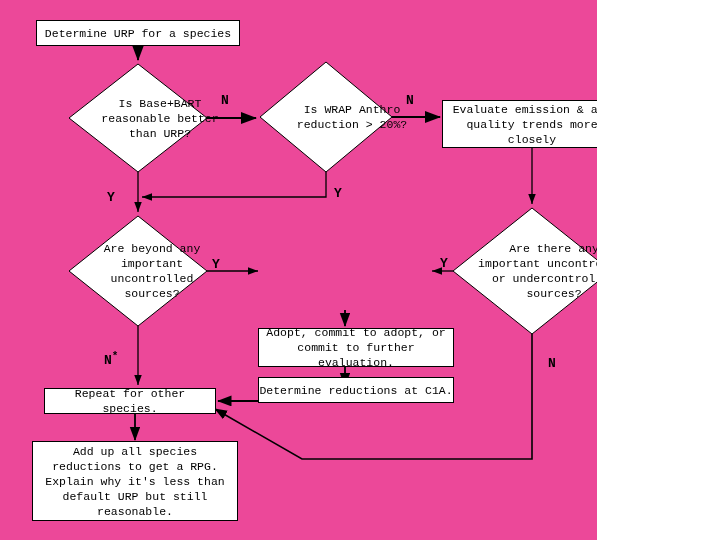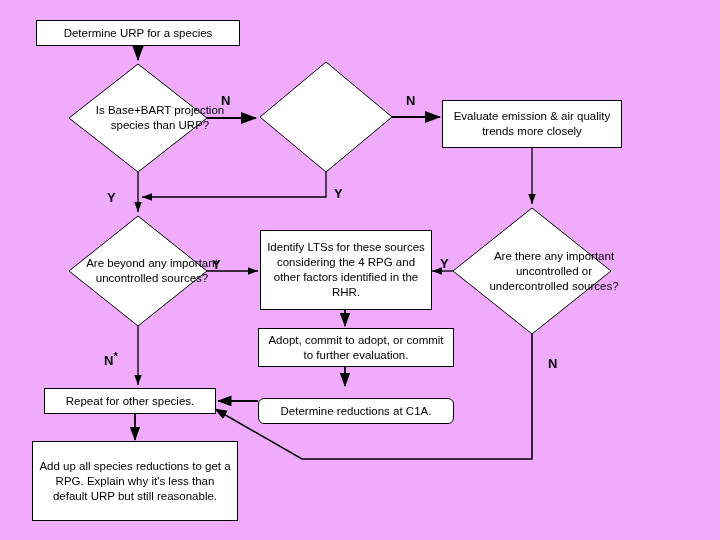--- a/index.html
+++ b/index.html
@@ -2,24 +2,24 @@
 <html><head>
 <meta charset="utf-8">
 <style>
   html, body {
     margin: 0;
     padding: 0;
     background: #ffffff;
   }
   #canvas {
     position: relative;
-    width: 720px;
+    width: 597px;
     height: 540px;
-    background: #f0abfc;
-    font-family: Liberation Sans, sans-serif;
+    background: #ec4899;
+    font-family: Liberation Mono, monospace;
     overflow: hidden;
   }
   svg.lines {
     position: absolute;
     top: 0; left: 0;
     width: 720px;
     height: 540px;
   }
   .node {
     position: absolute;
@@ -127,45 +127,45 @@
     <polyline points="532,334 532,459 302,459 215,409" fill="none" stroke="#000000" stroke-width="1.6" marker-end="url(#arrow)"></polyline>
 
     <line x1="135" y1="413" x2="135" y2="440" stroke="#000000" stroke-width="1.8" marker-end="url(#arrow)"></line>
   </svg>
 
   <div class="node rect" style="left:36px; top:20px; width:204px; height:26px;">
     <span>Determine URP for a species</span>
   </div>
 
   <div class="diamond-wrap" style="left:69px; top:64px; width:138px; height:108px;">
-    <div class="diamond-text" style="padding:0 22px;">Is Base+BART projection species than URP?</div>
+    <div class="diamond-text" style="padding:0 22px;">Is Base+BART reasonable better than URP?</div>
   </div>
 
+  <div class="diamond-wrap" style="left:260px; top:62px; width:132px; height:110px;">
+    <div class="diamond-text" style="padding:0 26px;">Is WRAP Anthro reduction &gt; 20%?</div>
+  </div>
 
   <div class="node rect" style="left:442px; top:100px; width:180px; height:48px;align-items:center;">
     <span>Evaluate emission &amp; air quality trends more closely</span>
   </div>
 
   <div class="diamond-wrap" style="left:69px; top:216px; width:138px; height:110px;">
     <div class="diamond-text" style="padding:0 14px;">Are beyond any important uncontrolled sources?</div>
   </div>
 
-  <div class="node rect" style="left:260px; top:230px; width:172px; height:80px;">
-    <span style="padding:0 6px;">Identify LTSs for these sources considering the 4 RPG and other factors identified in the RHR.</span>
-  </div>
 
   <div class="diamond-wrap" style="left:453px; top:208px; width:158px; height:126px;">
     <div class="diamond-text" style="padding:0 22px;">Are there any important uncontrolled or undercontrolled sources?</div>
   </div>
 
   <div class="node rect" style="left:258px; top:328px; width:196px; height:39px;align-items:center;">
     <span style="padding:0 6px;">Adopt, commit to adopt, or commit to further evaluation.</span>
   </div>
 
-  <div class="node rect" style="left:258px; top:398px; width:196px; height:26px;border-radius:6px;">
+  <div class="node rect" style="left:258px; top:377px; width:196px; height:26px;">
     <span>Determine reductions at C1A.</span>
   </div>
 
   <div class="node rect" style="left:32px; top:441px; width:206px; height:80px;">
     <span style="padding:0 6px;">Add up all species reductions to get a RPG.  Explain why it's less than default URP but still reasonable.</span>
   </div>
 
   <div class="node rect" style="left:44px; top:388px; width:172px; height:26px;">
     <span>Repeat for other species.</span>
   </div>

